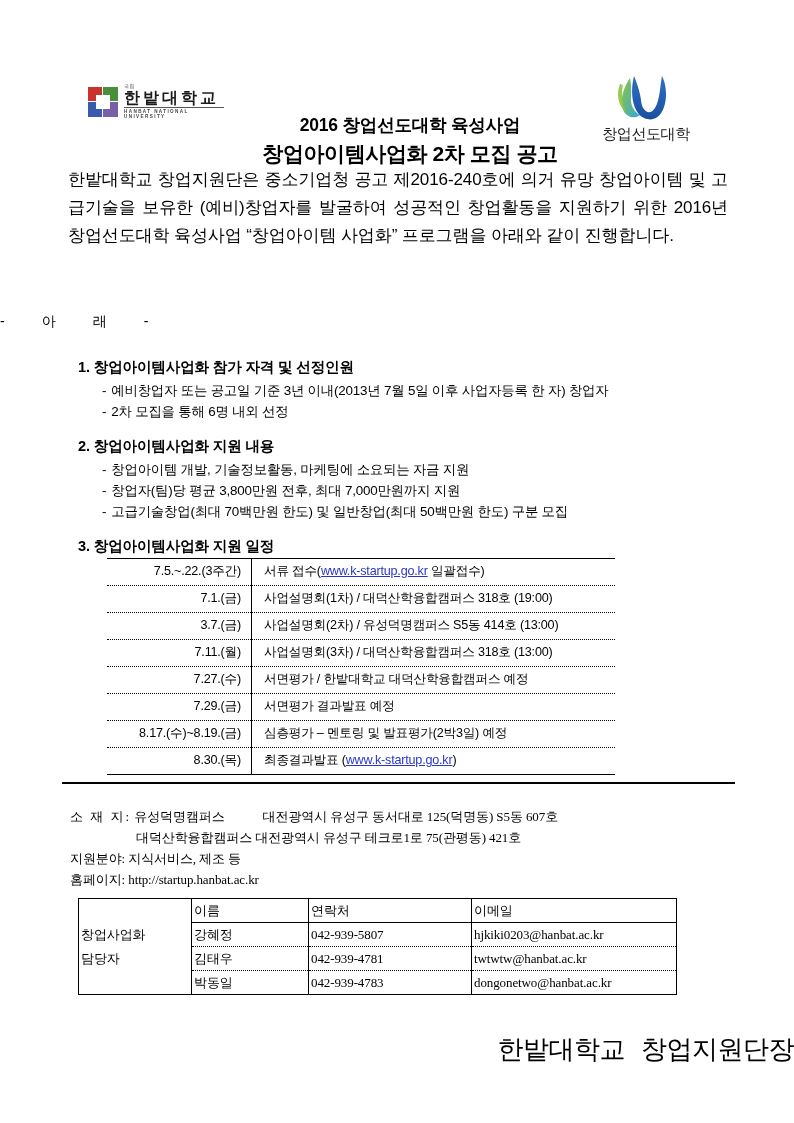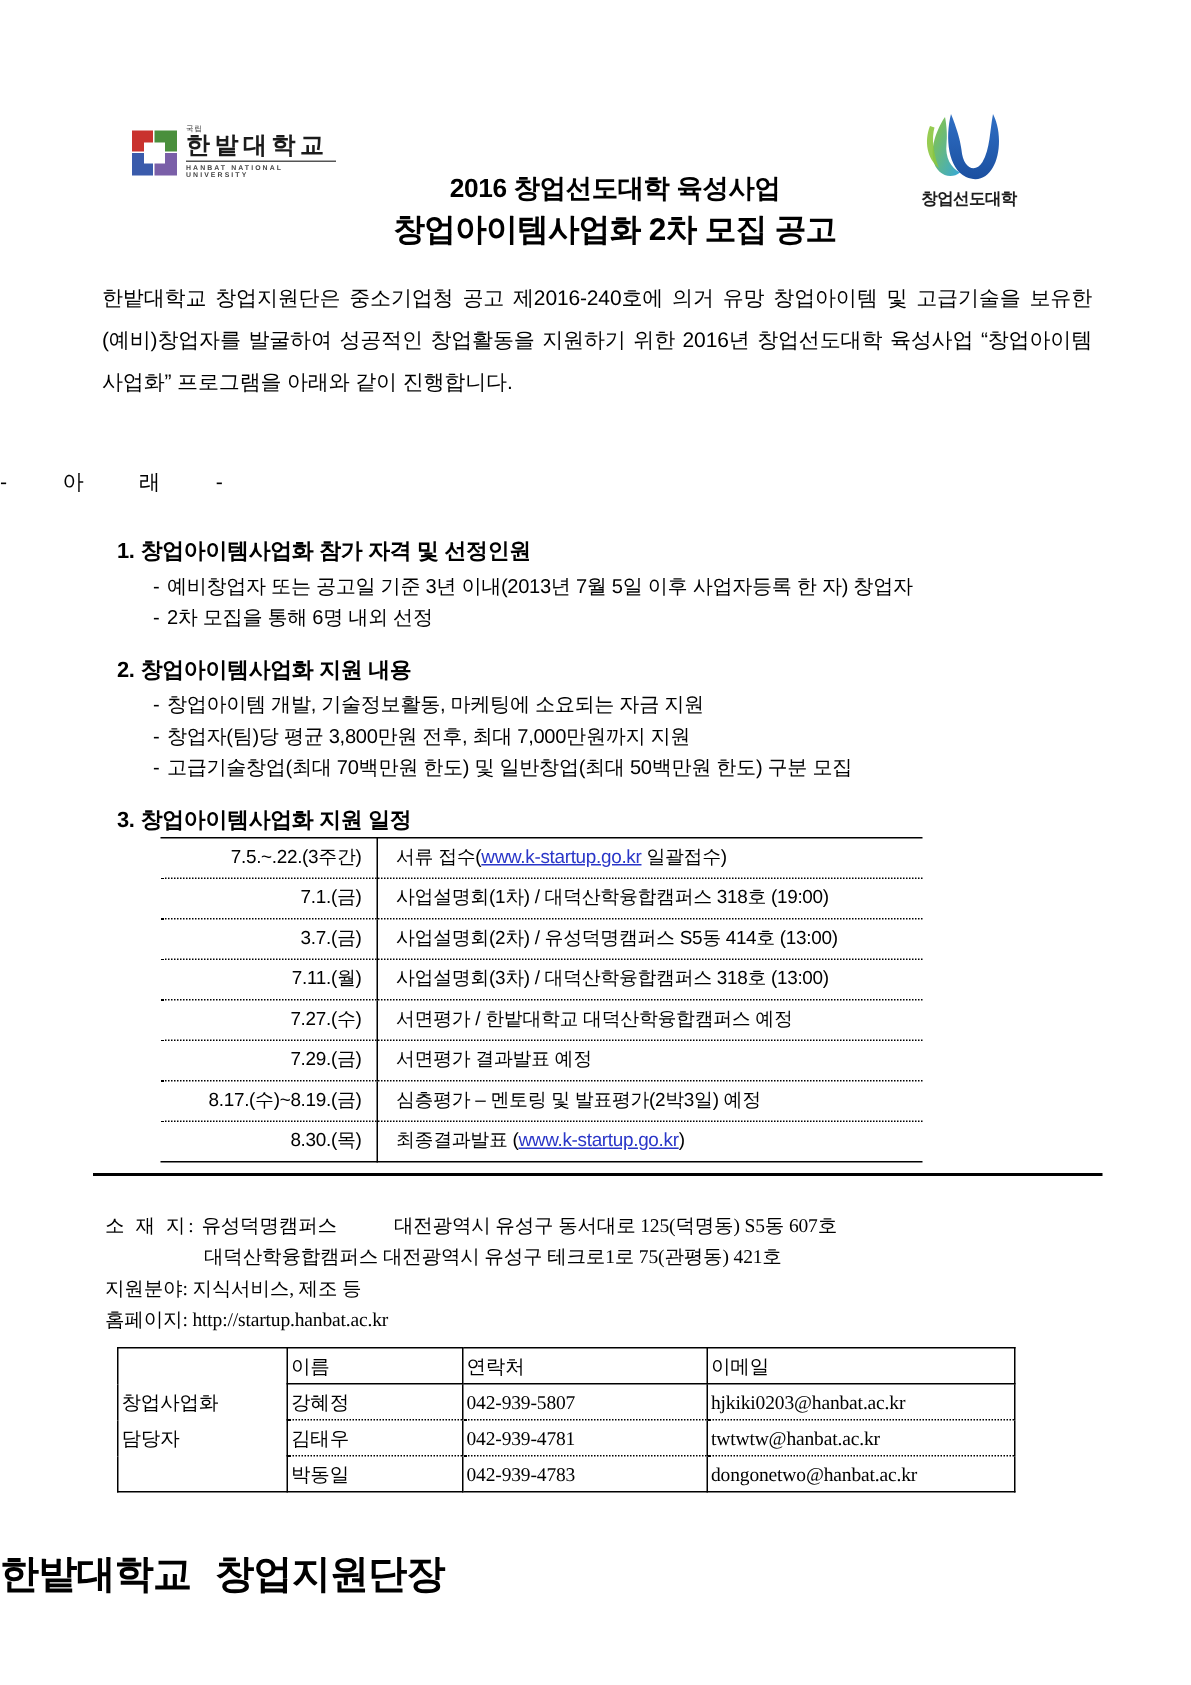--- a/index.html
+++ b/index.html
@@ -87,22 +87,22 @@
     width: 92px;
     height: 76px;
     text-align: center;
   }
   .leader-mark {
     width: 92px;
     height: 52px;
     position: relative;
   }
   .leader-caption {
-    font-size: 11px;
-    font-weight: bold;
+    font-size: 15px;
+    font-weight: normal;
     color: #1d1d1d;
     letter-spacing: -0.4px;
     margin-top: 1px;
   }
 
   .title-block {
     position: absolute;
     left: 230px;
     top: 8px;
     width: 360px;
@@ -122,23 +122,23 @@
     letter-spacing: -0.4px;
     line-height: 1.3;
     margin-top: 3px;
     white-space: nowrap;
   }
 
   
   .intro {
     position: absolute;
     left: 68px;
-    top: 184px;
+    top: 166px;
     width: 660px;
-    font-size: 14px;
+    font-size: 17px;
     line-height: 28px;
     text-align: justify;
     text-justify: inter-ideograph;
     letter-spacing: -0.1px;
   }
 
   .arae {
     position: absolute;
     left: 0;
     top: 312px;
@@ -274,23 +274,23 @@
   table.contact tr.last td.c-phone,
   table.contact tr.last td.c-mail { border-bottom: 1.3px solid #000; }
   table.contact tr.head td { border-bottom: 1.6px solid #000; }
 
   
   .signature {
     position: absolute;
     left: 0;
     top: 1032px;
     width: 794px;
-    text-align: left;
+    text-align: right;
     font-size: 26px;
-    font-weight: bold;
+    font-weight: normal;
     letter-spacing: -0.5px;
   }
   .signature .gap { display: inline-block; width: 16px; }
 </style>
 </head>
 <body>
 
 <div class="page">
 
   <div class="header">

